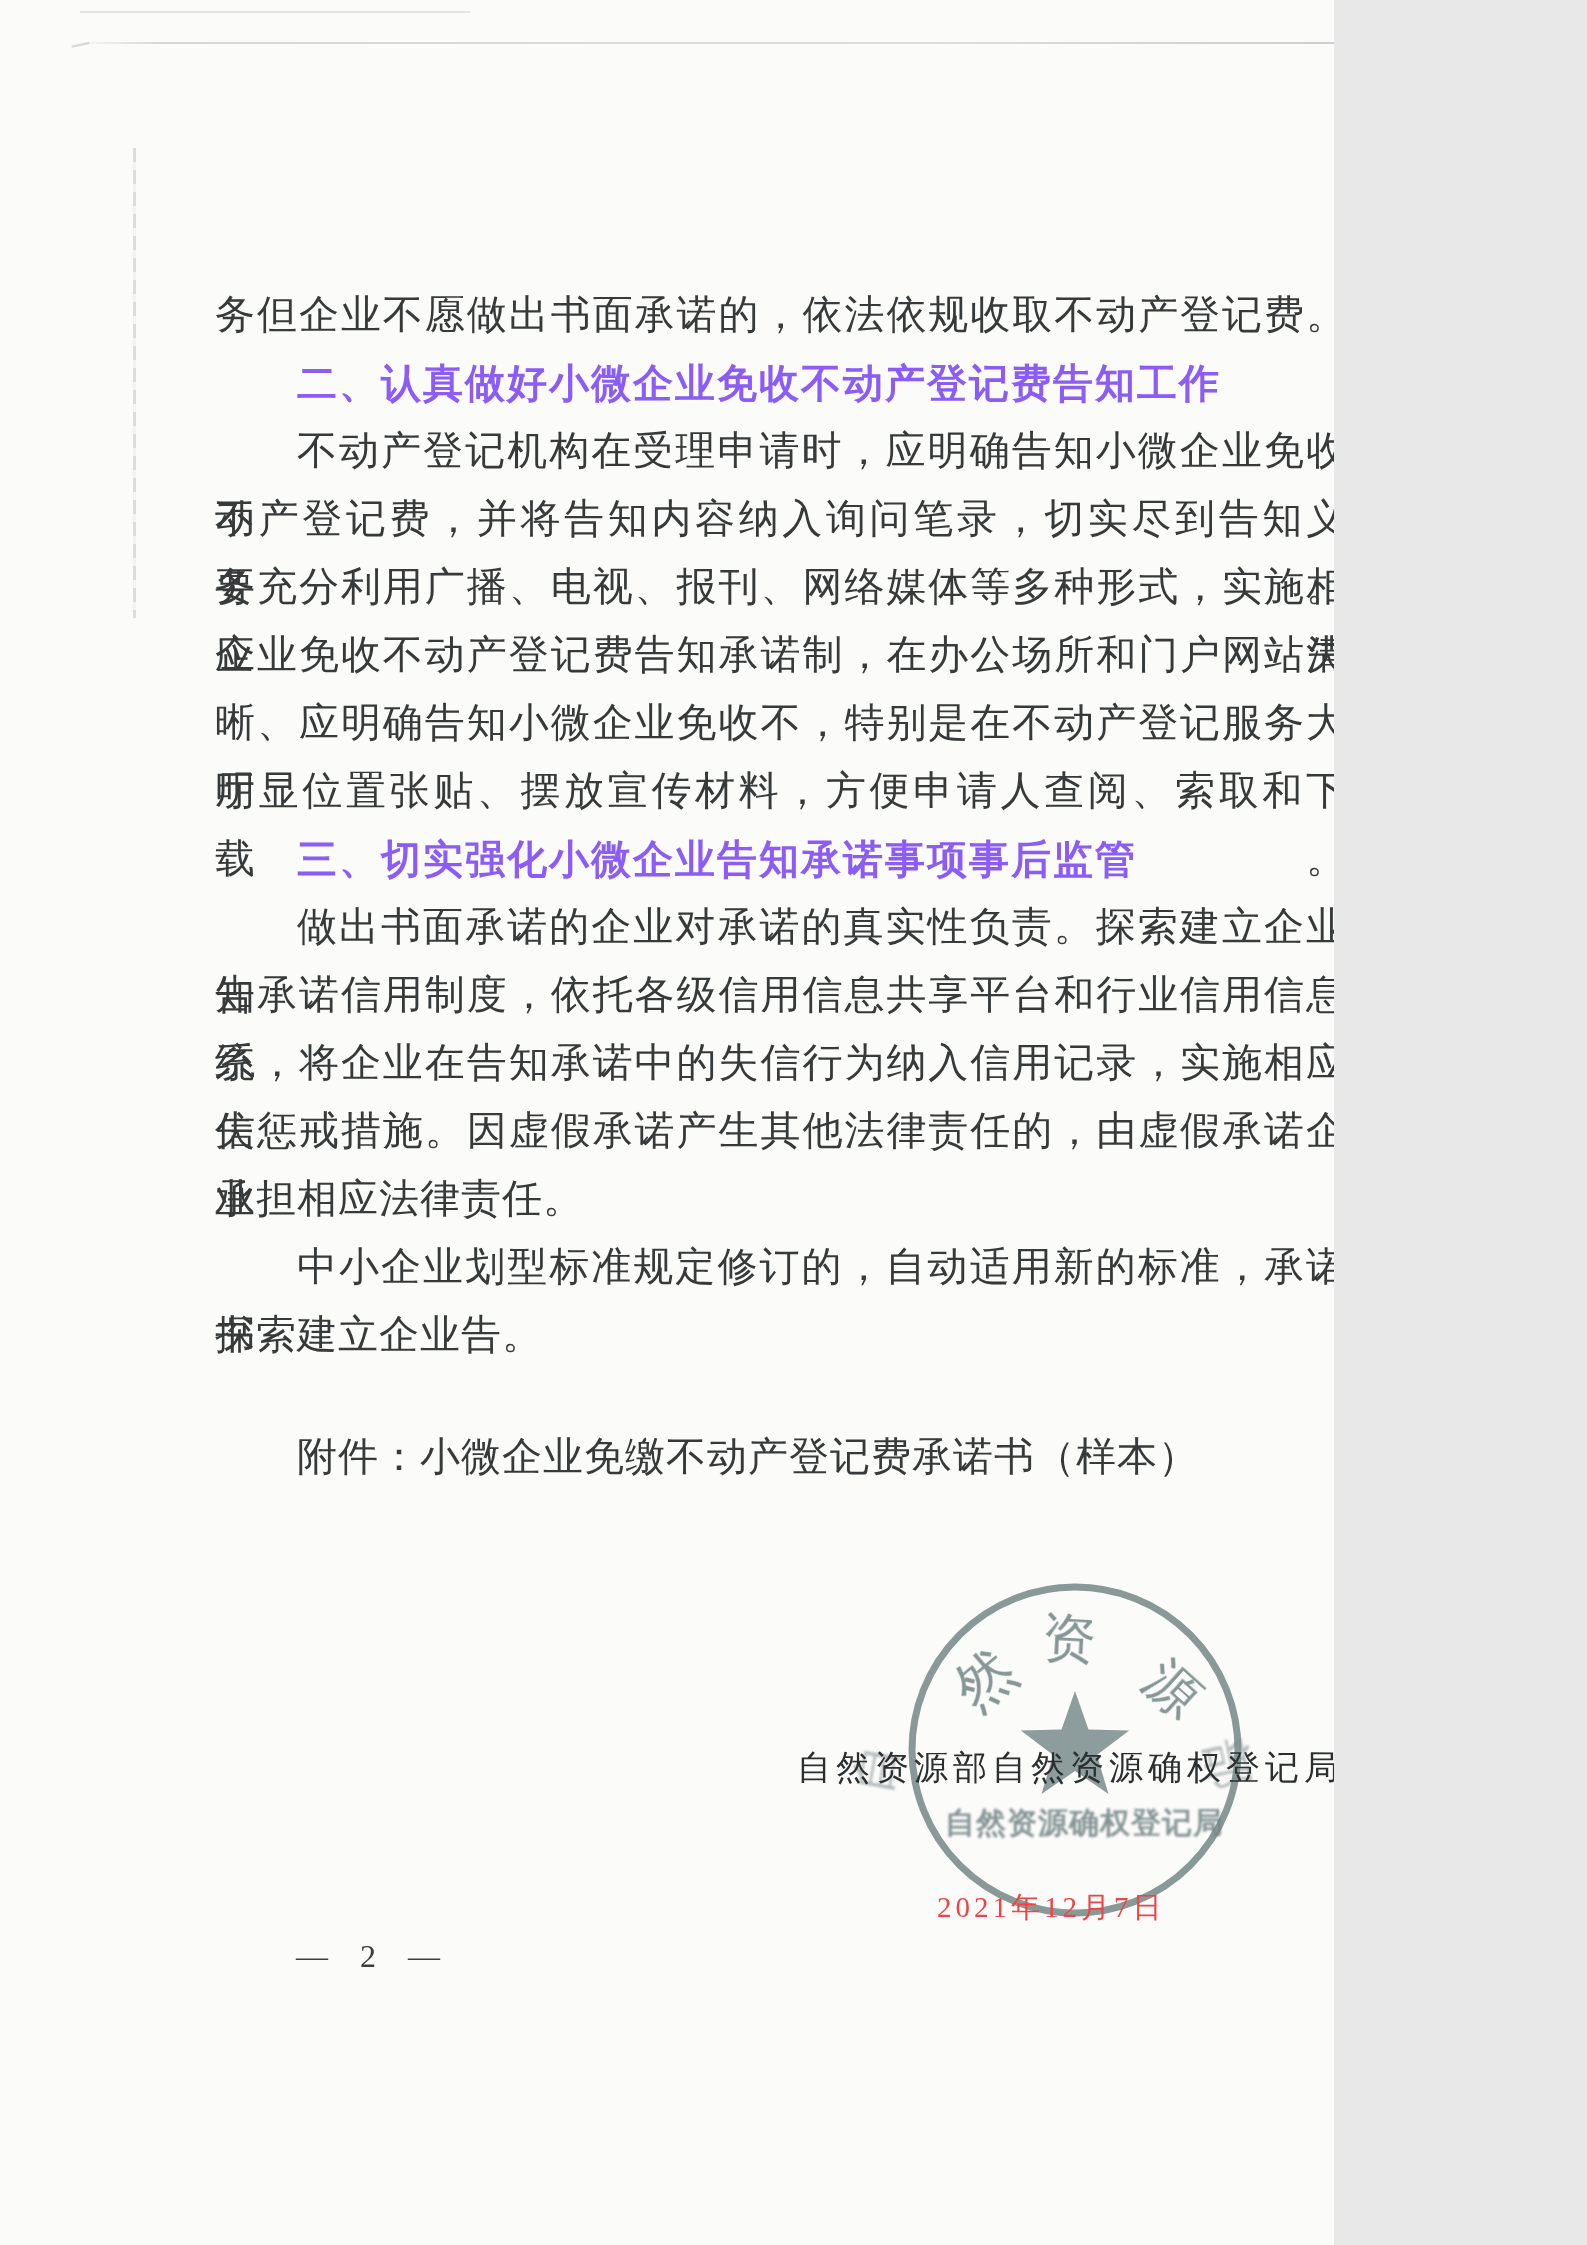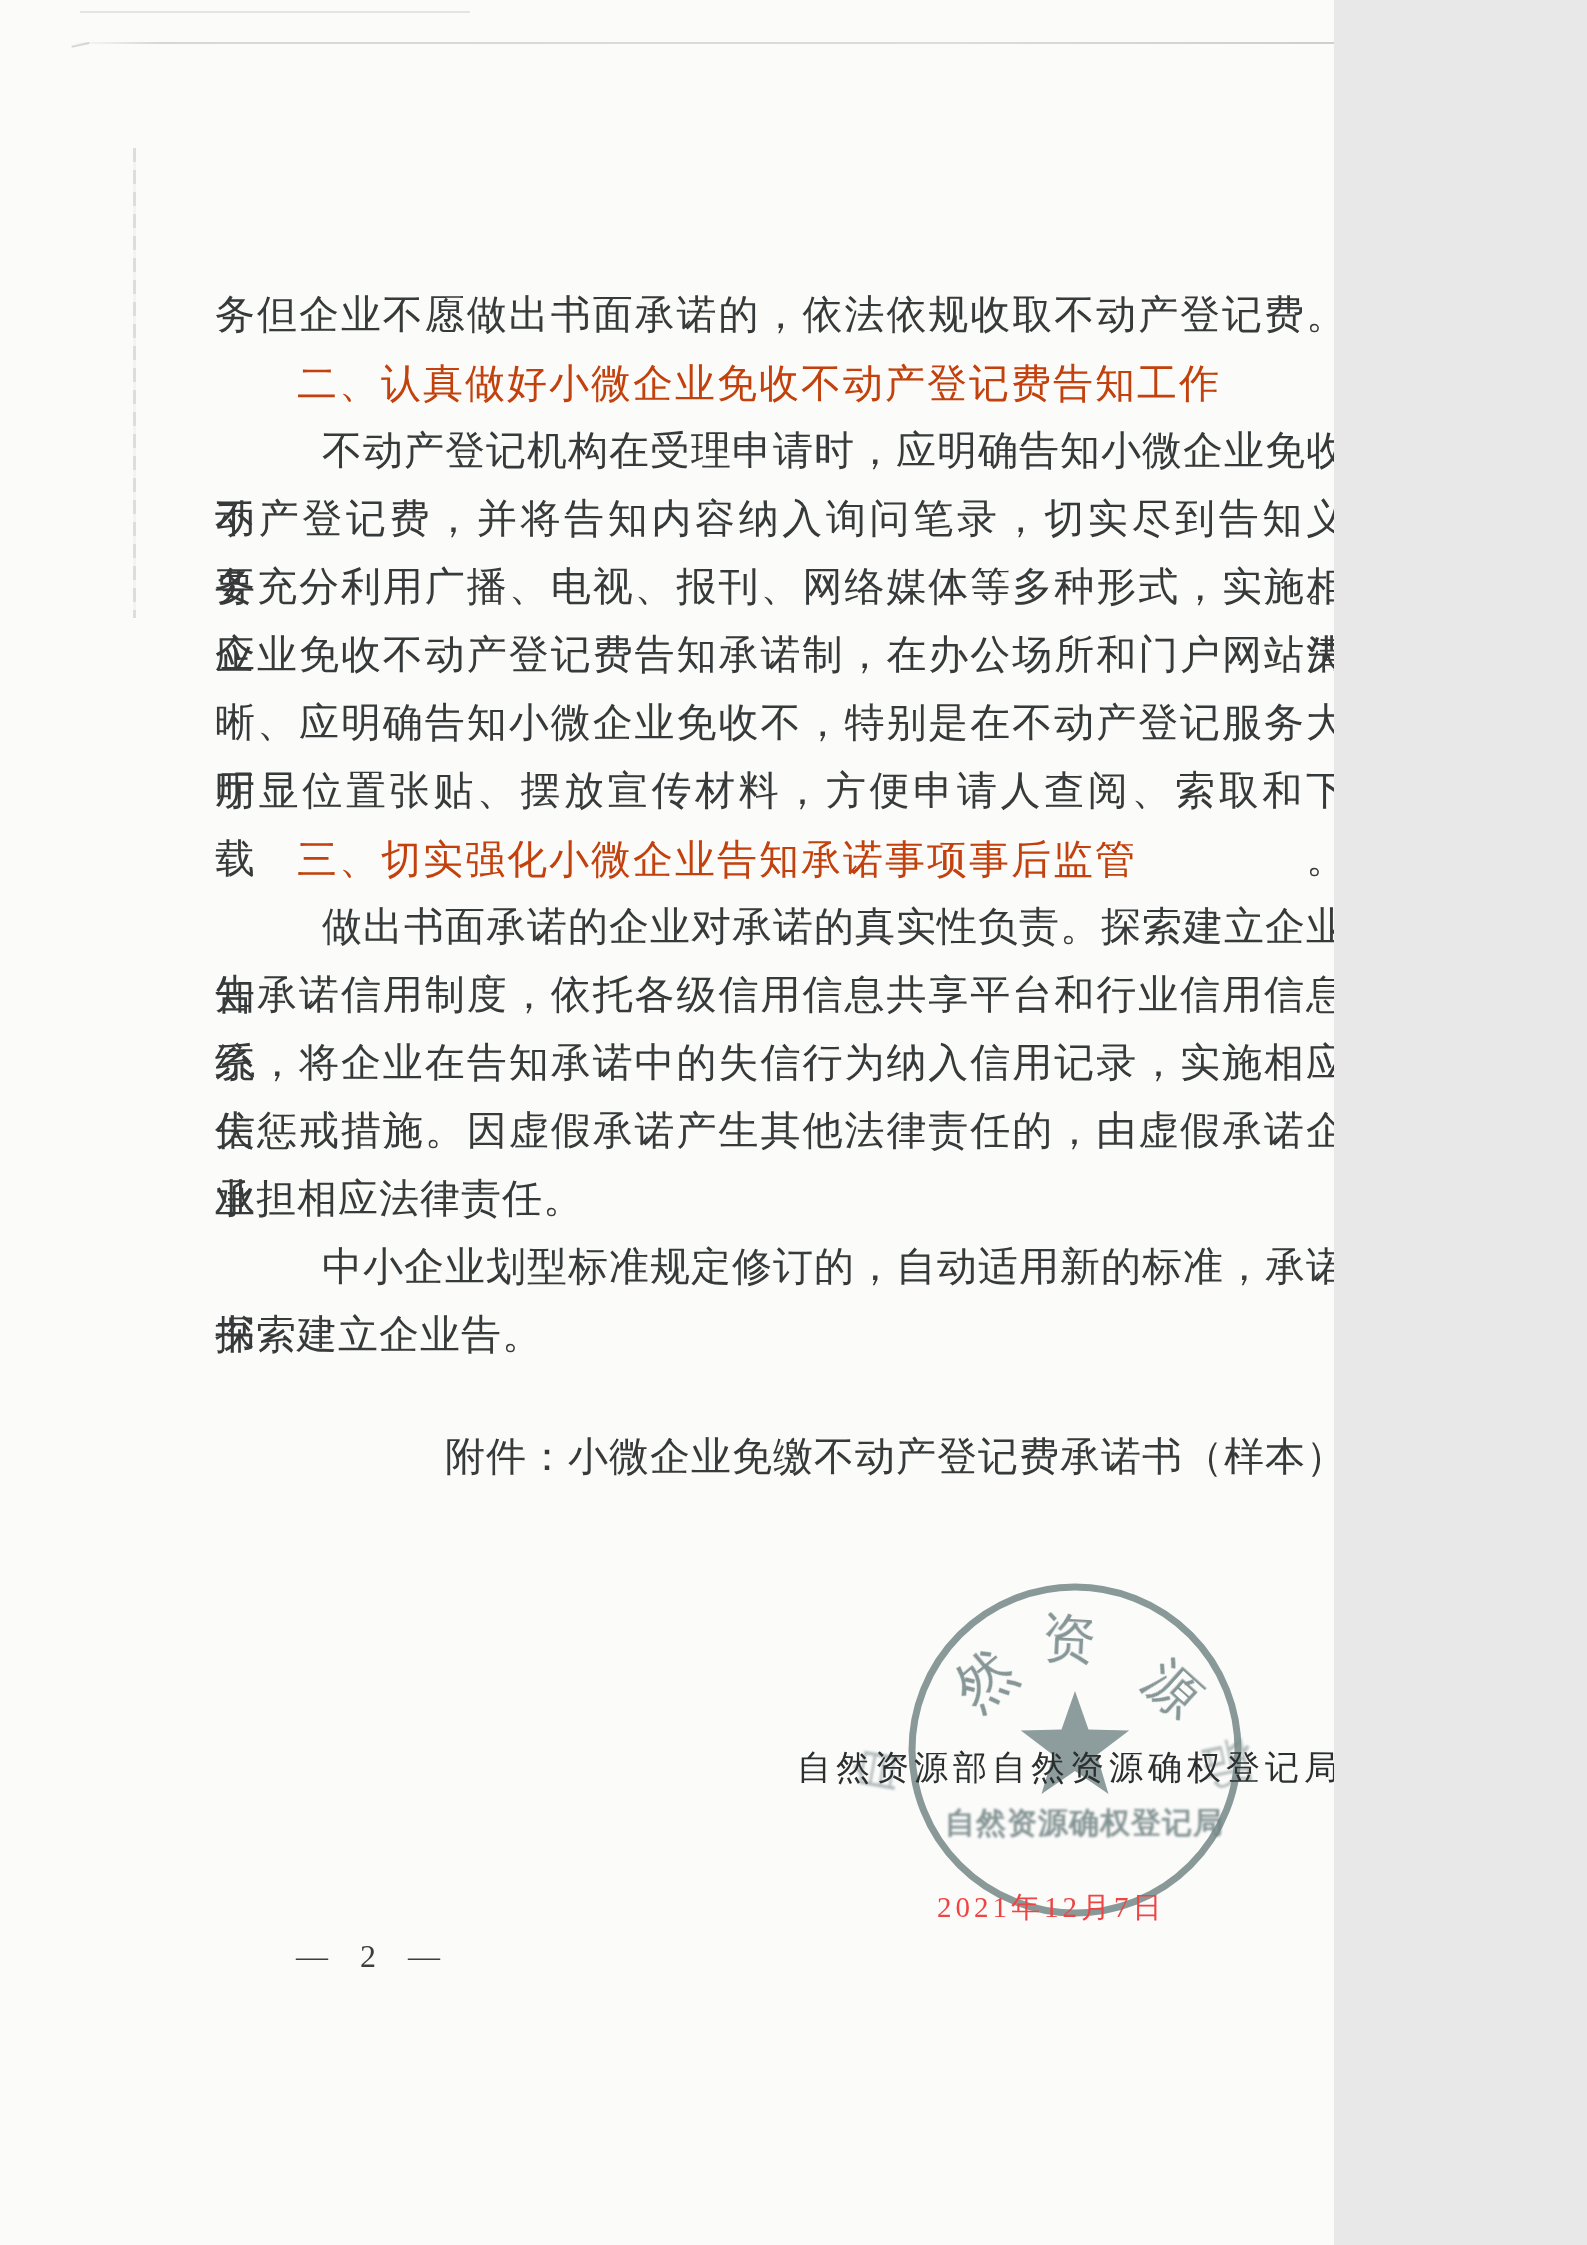--- a/index.html
+++ b/index.html
@@ -24,27 +24,27 @@
     letter-spacing:1px;
     white-space:nowrap;
     color:#373a3a;
   }
   .line.fill{
     white-space:normal;
     text-align:justify;
     text-align-last:justify;
     text-justify:inter-character;
   }
-  .line.indent{ text-indent:82px;text-align:right; }
+  .line.indent{ text-indent:82px; }
   .line.heading{
     font-family:"Liberation Sans","DejaVu Sans",sans-serif;
-    font-weight:400;
+    font-weight:700;
     padding-left:82px;
     letter-spacing:2px;
-    color:#c2410c;
+    color:#8b5cf6;
   }
   .line.attachment{ margin-top:54px; }
   
   .signature{
     position:absolute;
     left:797px;top:1746px;
     font-size:34px;
     letter-spacing:5px;
     line-height:44px;
     color:#2b2f2f;

